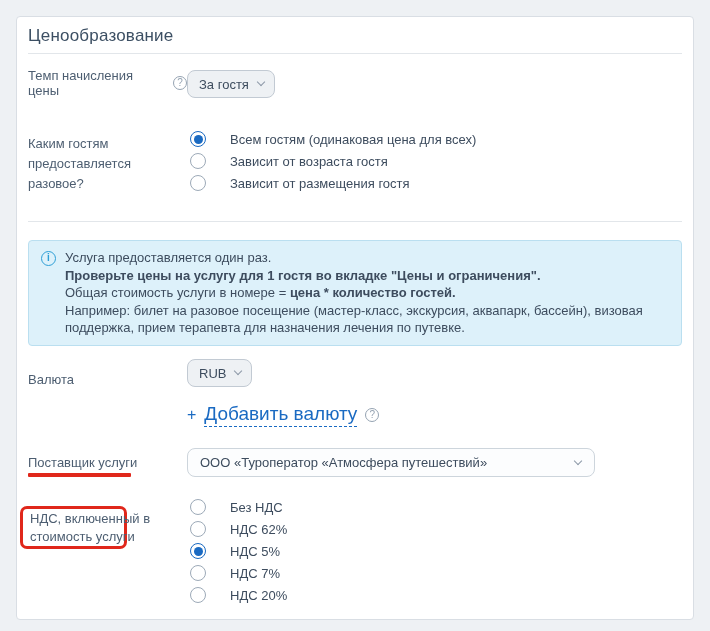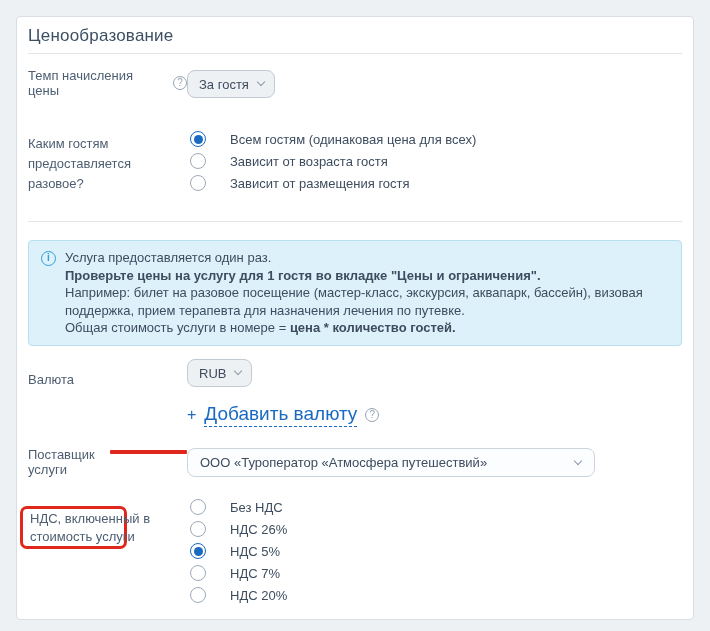--- a/index.html
+++ b/index.html
@@ -41,21 +41,21 @@
   .infobox{position:absolute;left:11px;top:223px;width:654px;background:var(--info-bg);
            border:1px solid var(--info-border);border-radius:4px;padding:8px 12px;display:flex;gap:9px;align-items:flex-start}
   .info-icon{width:15px;height:15px;border:1.5px solid var(--info-icon-blue);border-radius:50%;color:var(--info-icon-blue);
              font-size:10px;line-height:12px;text-align:center;font-weight:700;flex:none;margin-top:2px}
   .info-text{font-size:13px;line-height:17.5px;color:var(--text-color);max-width:601px}
   .b{font-weight:700}
   .addcur{position:absolute;left:170px;top:386px;display:flex;align-items:center;gap:8px}
   .plus{color:var(--accent-blue);font-size:16px;line-height:14px}
   .addlink{color:var(--accent-blue);font-weight:400;font-size:19px;border-bottom:1px dashed var(--accent-blue);
            padding-bottom:1px;cursor:pointer}
-  .sup-lbl{width:159px;flex:none;display:flex;flex-direction:row;align-items:flex-start}
+  .sup-lbl{width:159px;flex:none;display:flex;flex-direction:column;align-items:flex-start}
   .sup-lbl span{font-size:13px;color:var(--label-color)}
   .red-underline{width:103px;height:4px;background:var(--annotation-red);border-radius:1px;margin-top:3px}
   .select{position:relative;width:408px;height:29px;border:1px solid #cdd5dc;background:#fcfdfe;border-radius:8px;
           display:flex;align-items:center;padding:0 26px 0 12px;font-size:13px;color:var(--text-color);cursor:pointer}
   .select .chev{position:absolute;right:13px;top:13px}
   .vatbox{position:absolute;left:3px;top:489px;width:107px;height:43px;border:3px solid var(--annotation-red);
           border-radius:7px;padding:1px 0 0 7px;font-size:13px;line-height:18px;color:var(--label-color);white-space:nowrap}
 </style>
 </head>
 <body>
@@ -94,22 +94,22 @@
     <span class="rlbl">Зависит от размещения гостя</span>
   </div>
 
   <div class="divider d2"></div>
 
   <div class="infobox">
     <span class="info-icon">i</span>
     <div class="info-text">
       <div>Услуга предоставляется один раз.</div>
       <div class="b">Проверьте цены на услугу для 1 гостя во вкладке "Цены и ограничения".</div>
+      <div><span>Общая стоимость услуги в номере = </span><span class="b">цена * количество гостей.</span></div>
       <div>Например: билет на разовое посещение (мастер-класс, экскурсия, аквапарк, бассейн), визовая поддержка, прием терапевта для назначения лечения по путевке.</div>
-      <div><span>Общая стоимость услуги в номере = </span><span class="b">цена * количество гостей.</span></div>
     </div>
   </div>
 
   <div class="row cur-row">
     <div class="lbl">Валюта</div>
     <button class="dd">
       <span>RUB</span>
       <span class="chev"></span>
     </button>
   </div>
@@ -135,21 +135,21 @@
     <div>НДС, включенный в</div>
     <div>стоимость услуги</div>
   </div>
 
   <div class="radio-row v0">
     <span class="radio"></span>
     <span class="rlbl">Без НДС</span>
   </div>
   <div class="radio-row v1">
     <span class="radio"></span>
-    <span class="rlbl">НДС 26%</span>
+    <span class="rlbl">НДС 62%</span>
   </div>
   <div class="radio-row v2">
     <span class="radio checked"></span>
     <span class="rlbl">НДС 5%</span>
   </div>
   <div class="radio-row v3">
     <span class="radio"></span>
     <span class="rlbl">НДС 7%</span>
   </div>
   <div class="radio-row v4">

